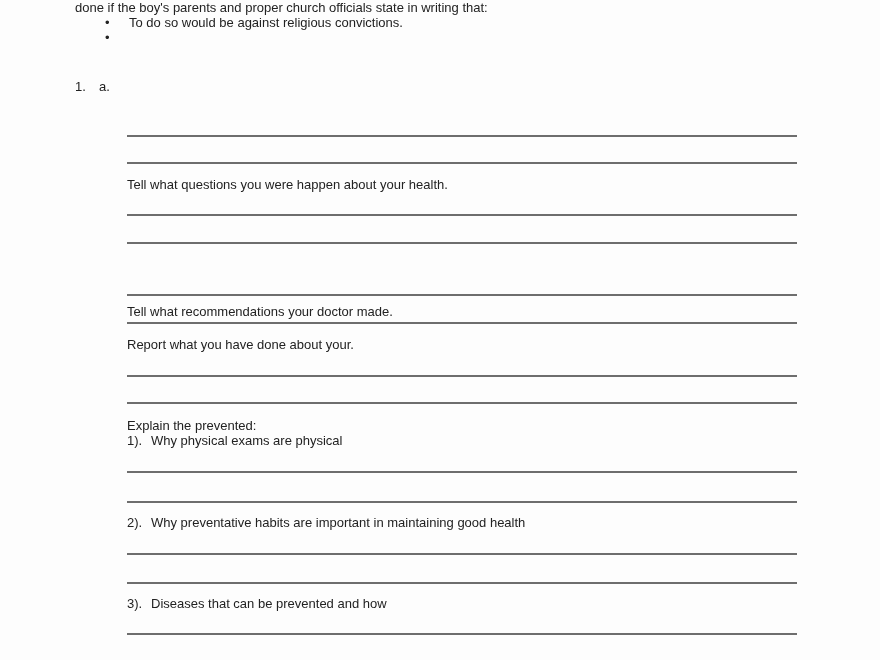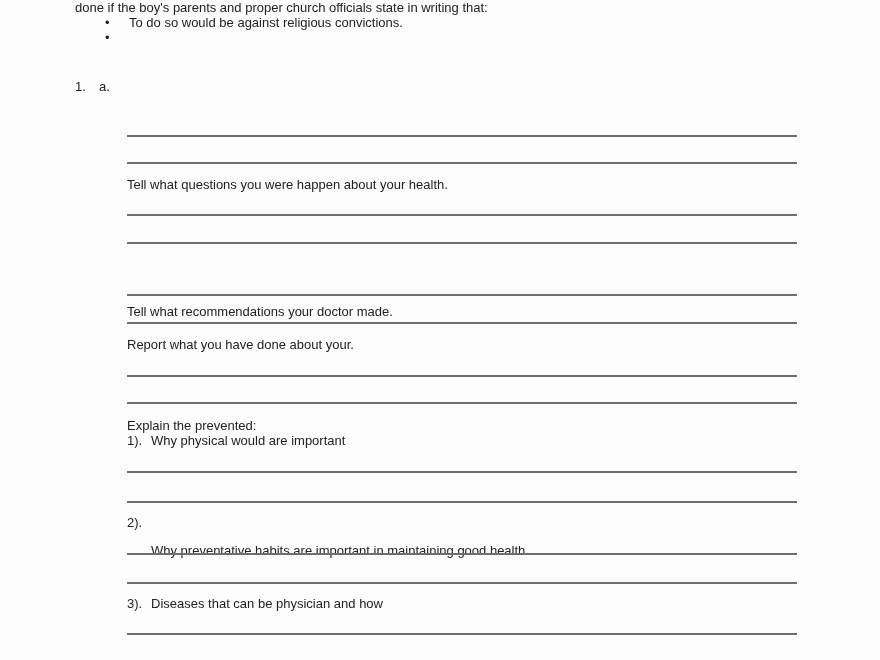--- a/index.html
+++ b/index.html
@@ -59,26 +59,26 @@
   <div class="rule" style="top:294px;"></div>
   <div class="rule" style="top:322px;"></div>
 
   <div class="t" style="left:127px; top:337px;">Report what you have done about your.</div>
   <div class="rule" style="top:375px;"></div>
   <div class="rule" style="top:402px;"></div>
 
   <div class="t" style="left:127px; top:418px;">Explain the prevented:</div>
 
   <div class="t" style="left:127px; top:433px;">1).</div>
-  <div class="t" style="left:151px; top:433px;">Why physical would are important</div>
+  <div class="t" style="left:151px; top:433px;">Why physical exams are physical</div>
   <div class="rule" style="top:471px;"></div>
   <div class="rule" style="top:501px;"></div>
 
   <div class="t" style="left:127px; top:515px;">2).</div>
-  <div class="t" style="left:151px; top:515px;margin-top:28px;">Why preventative habits are important in maintaining good health</div>
+  <div class="t" style="left:151px; top:515px;">Why preventative habits are important in maintaining good health</div>
   <div class="rule" style="top:553px;"></div>
   <div class="rule" style="top:582px;"></div>
 
   <div class="t" style="left:127px; top:596px;">3).</div>
-  <div class="t" style="left:151px; top:596px;">Diseases that can be physician and how</div>
+  <div class="t" style="left:151px; top:596px;">Diseases that can be prevented and how</div>
   <div class="rule" style="top:633px;"></div>
 
 </div>
 
 </body></html>

